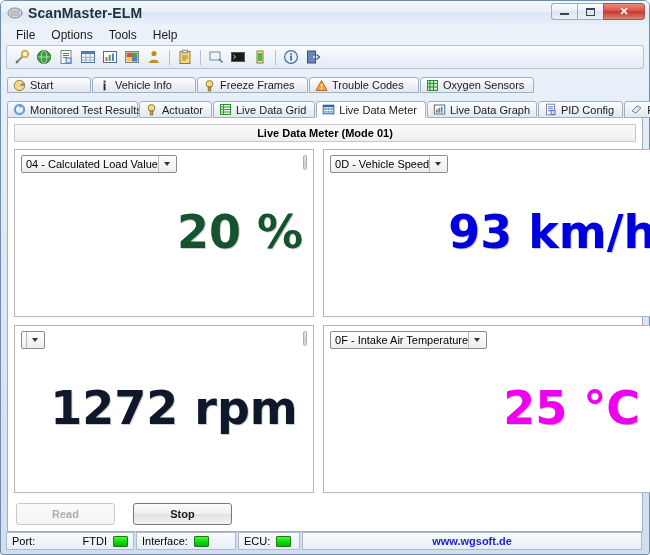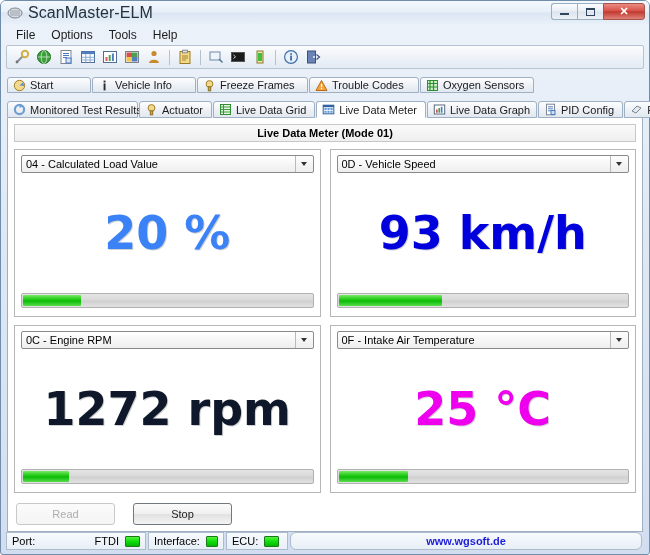--- a/index.html
+++ b/index.html
@@ -29,22 +29,23 @@
     background: linear-gradient(180deg,#f3f8fd 0%, #e7eff8 45%, #dbe6f3 50%, #e9f1f9 100%);
     border-radius: 5px 5px 0 0;
     display: flex; align-items: center;
   }
   .title-icon {
     width: 16px; height: 16px; margin-left: 6px; margin-right: 5px;
     position: relative;
   }
   .title-icon svg { display:block; }
   .title-text {
-    font-size: 16px; color: #22333f;
+    font-size: 14px; color: #22333f;
     letter-spacing: .1px;
+    font-weight: bold;
   }
   .winbtns {
     position: absolute; right: 4px; top: 2px;
     display: flex; gap: 0px; align-items: center;
   }
   .wb {
     width: 26px; height: 17px;
     border: 1px solid #9aaec2;
     background: linear-gradient(180deg,#fdfdfe 0%, #e9eef5 48%, #dbe3ed 52%, #eef2f8 100%);
     display: flex; align-items: center; justify-content: center;
@@ -120,20 +121,21 @@
   
   .client {
     margin: 0 6px 0 6px;
     background: #ffffff;
     border: 1px solid #9fb0c2;
     border-top: none;
     height: 414px;
     box-sizing: border-box;
     position: relative;
     padding: 6px;
+    text-align: right;
   }
   .hdrbar {
     height: 18px;
     border: 1px solid #c8c8c8;
     background: linear-gradient(180deg,#fafafa 0%, #efefef 100%);
     display: flex; align-items: center; justify-content: center;
     font-weight: bold; font-size: 11px;
     box-sizing: border-box;
   }
   .grid {
@@ -141,21 +143,21 @@
     display: grid;
     grid-template-columns: 1fr 1fr;
     grid-template-rows: 168px 168px;
     gap: 8px 9px;
   }
   .gauge {
     border: 1px solid #b6b6b6;
     background: #ffffff;
     box-sizing: border-box;
     padding: 5px 6px 8px 6px;
-    display: flex; flex-direction: column;
+    display: flex; 
     position: relative;
   }
   .combo {
     height: 18px;
     border: 1px solid #8a8a8a;
     border-radius: 2px;
     background: linear-gradient(180deg,#ffffff 0%, #f6f6f6 55%, #ededed 100%);
     display: flex; align-items: center;
     font-size: 11px;
     padding-left: 4px;
@@ -200,21 +202,21 @@
   }
   .pfill {
     height: 100%;
     background: linear-gradient(180deg,#7ae86a 0%, #25cc17 38%, #0bbc09 55%, #59dd49 100%);
     border-radius: 1px;
   }
   
   .btnrow {
     position: absolute;
     left: 8px; bottom: 6px;
-    display: flex; gap: 18px;
+    display: flex; gap: 18px; font-weight: bold;
   }
   .btn {
     width: 99px; height: 22px;
     border: 1px solid #999fa6;
     border-radius: 3px;
     background: linear-gradient(180deg,#fbfbfb 0%, #f0f0f0 48%, #e2e2e2 52%, #f3f3f3 100%);
     font-size: 11px;
     display: flex; align-items: center; justify-content: center;
     color: #1b1b1b;
     box-sizing: border-box;
@@ -243,21 +245,21 @@
   .led {
     width: 13px; height: 9px;
     background: linear-gradient(180deg,#55f33d 0%, #0ddd0a 50%, #07b505 100%);
     border: 1px solid #1a7a18;
     border-radius: 1px;
   }
   .sb.vin { flex: 0 0 auto; }
   .sb.link {
     flex: 1;
     justify-content: center;
-    color: #1d1dd4; font-weight: bold; border-radius: 6px;
+    color: #1d1dd4; font-weight: bold;
   }
   .spacer-lbl { min-width: 0; }
 </style>
 </head>
 <body>
 
 <div class="window">
 
   <div class="titlebar">
     <span class="title-icon">
@@ -487,21 +489,21 @@
     <div class="grid">
 
       <div class="gauge">
         <div class="combo">
           <span class="cbtxt">04 - Calculated Load Value</span>
           <span class="cbarrow">
               <i class="caret"></i>
             </span>
         </div>
         <div class="valwrap">
-          <span class="value" style="color:#3b82f6">20 %</span>
+          <span class="value" style="color:#14532d">20 %</span>
         </div>
         <div class="pbar">
           <div class="pfill" style="width:20%"></div>
         </div>
       </div>
 
       <div class="gauge">
         <div class="combo">
           <span class="cbtxt">0D - Vehicle Speed</span>
           <span class="cbarrow">
@@ -511,21 +513,20 @@
         <div class="valwrap">
           <span class="value" style="color:#0000dd">93 km/h</span>
         </div>
         <div class="pbar">
           <div class="pfill" style="width:36%"></div>
         </div>
       </div>
 
       <div class="gauge">
         <div class="combo">
-          <span class="cbtxt">0C - Engine RPM</span>
           <span class="cbarrow">
               <i class="caret"></i>
             </span>
         </div>
         <div class="valwrap">
           <span class="value" style="color:#0f172a">1272 rpm</span>
         </div>
         <div class="pbar">
           <div class="pfill" style="width:16%"></div>
         </div>
@@ -548,27 +549,27 @@
 
     </div>
 
     <div class="btnrow">
       <div class="btn disabled">Read</div>
       <div class="btn primary">Stop</div>
     </div>
   </div>
 
   <div class="statusbar">
-    <div class="sb" style="width:140px">
+    <div class="sb" style="width:128px">
       <span>Port:</span>
       <span class="spacer-lbl" style="flex:1"></span>
       <span>FTDI</span>
       <span class="led"></span>
     </div>
-    <div class="sb" style="width:76px">
+    <div class="sb" style="width:100px">
       <span>Interface:</span>
       <span class="led"></span>
     </div>
     <div class="sb" style="width:62px">
       <span>ECU:</span>
       <span class="led"></span>
     </div>
     <div class="sb link">www.wgsoft.de</div>
   </div>
 

